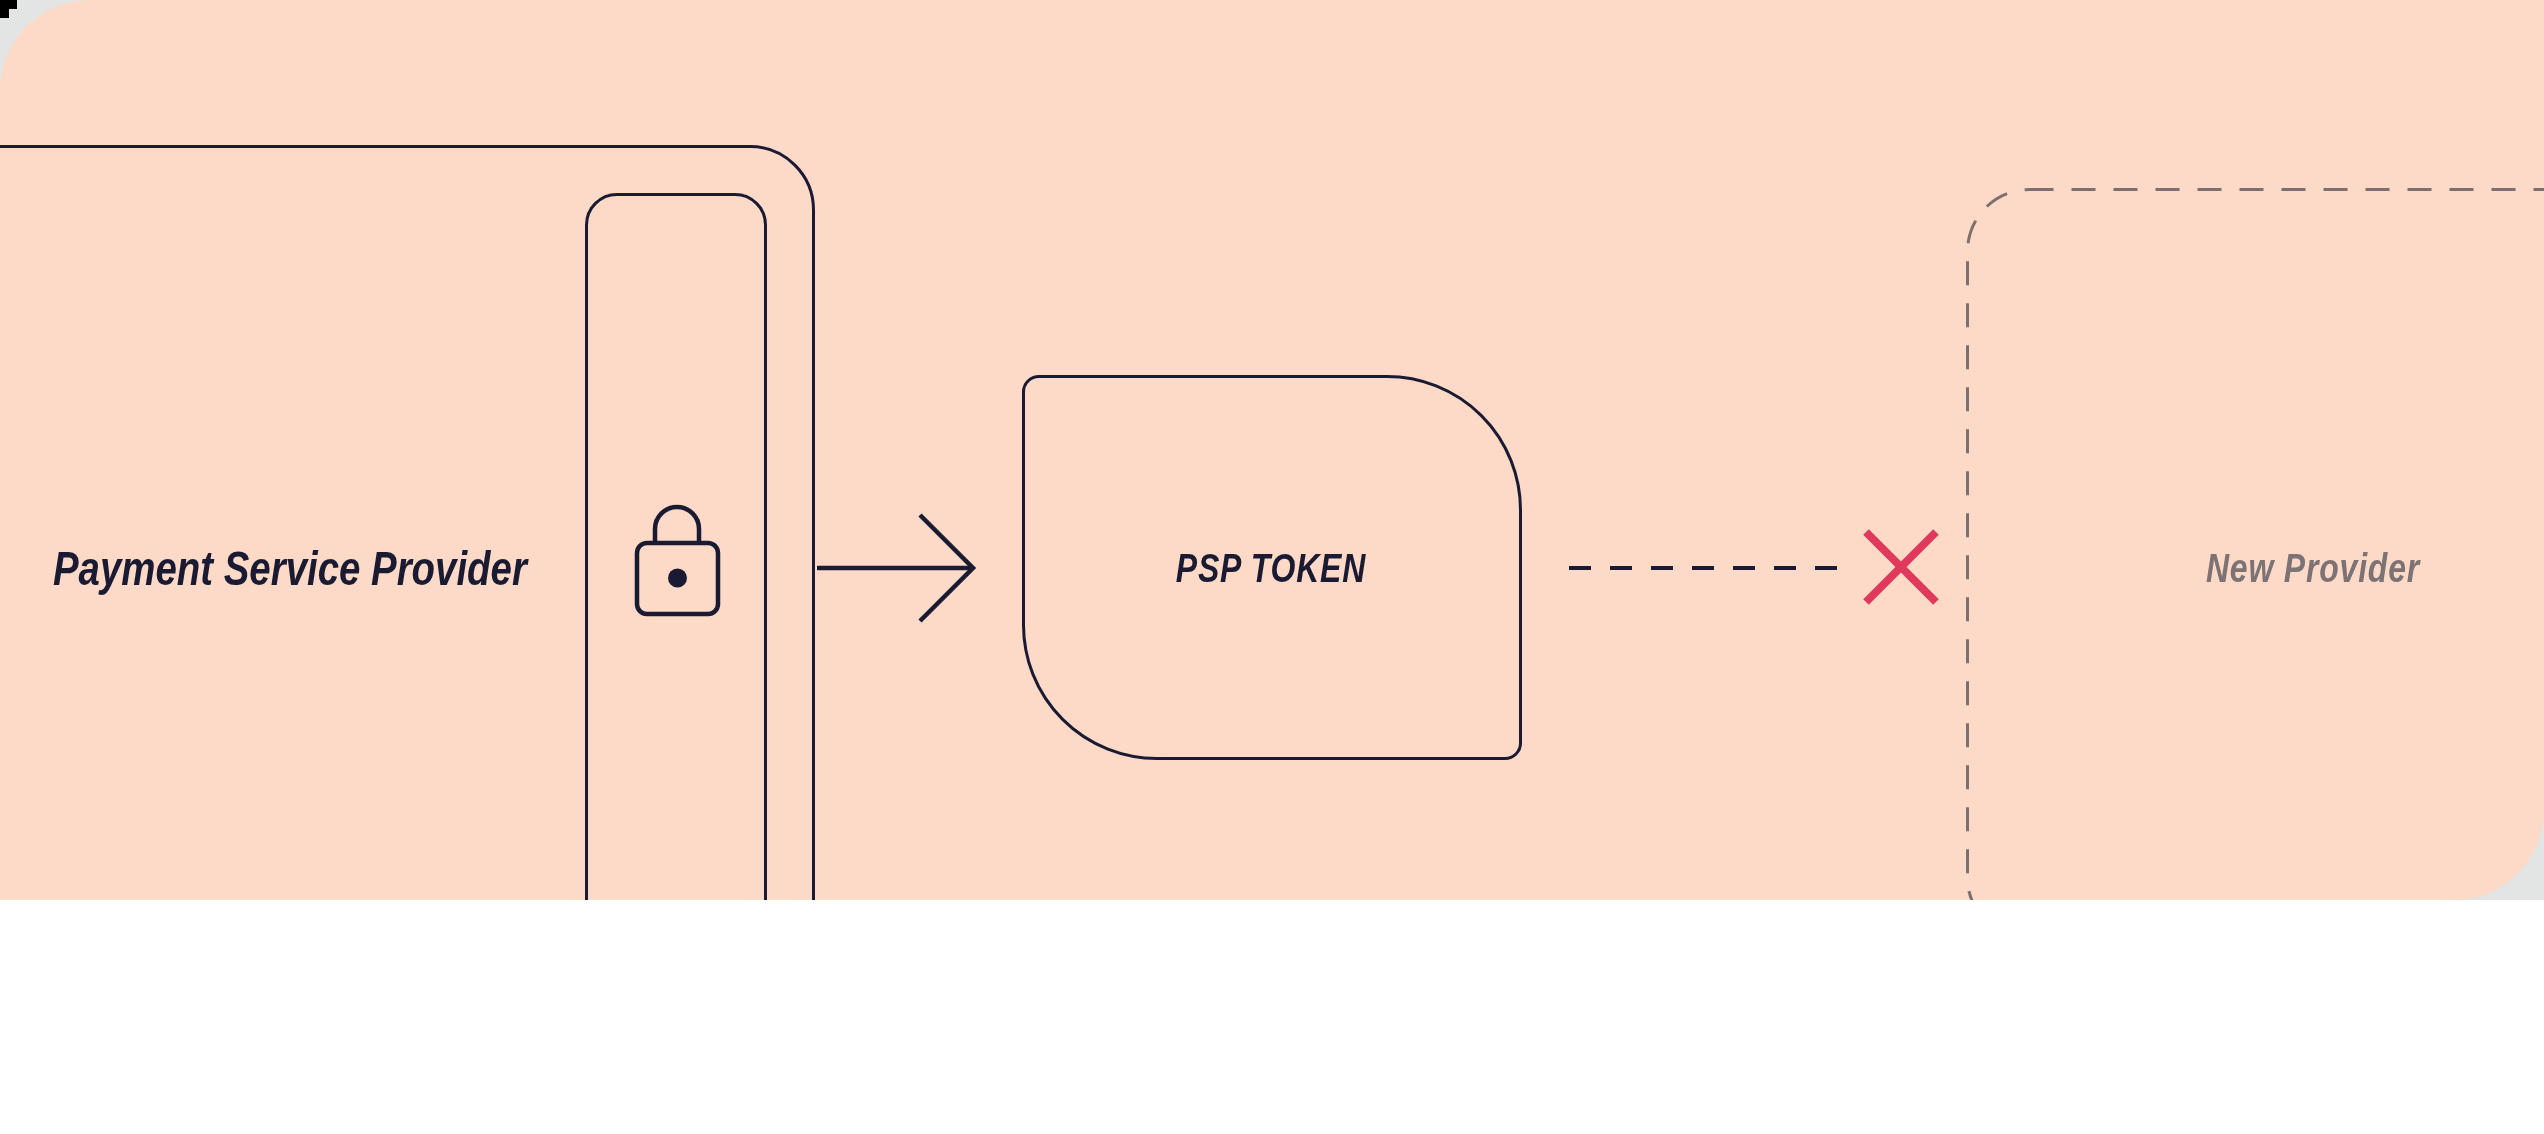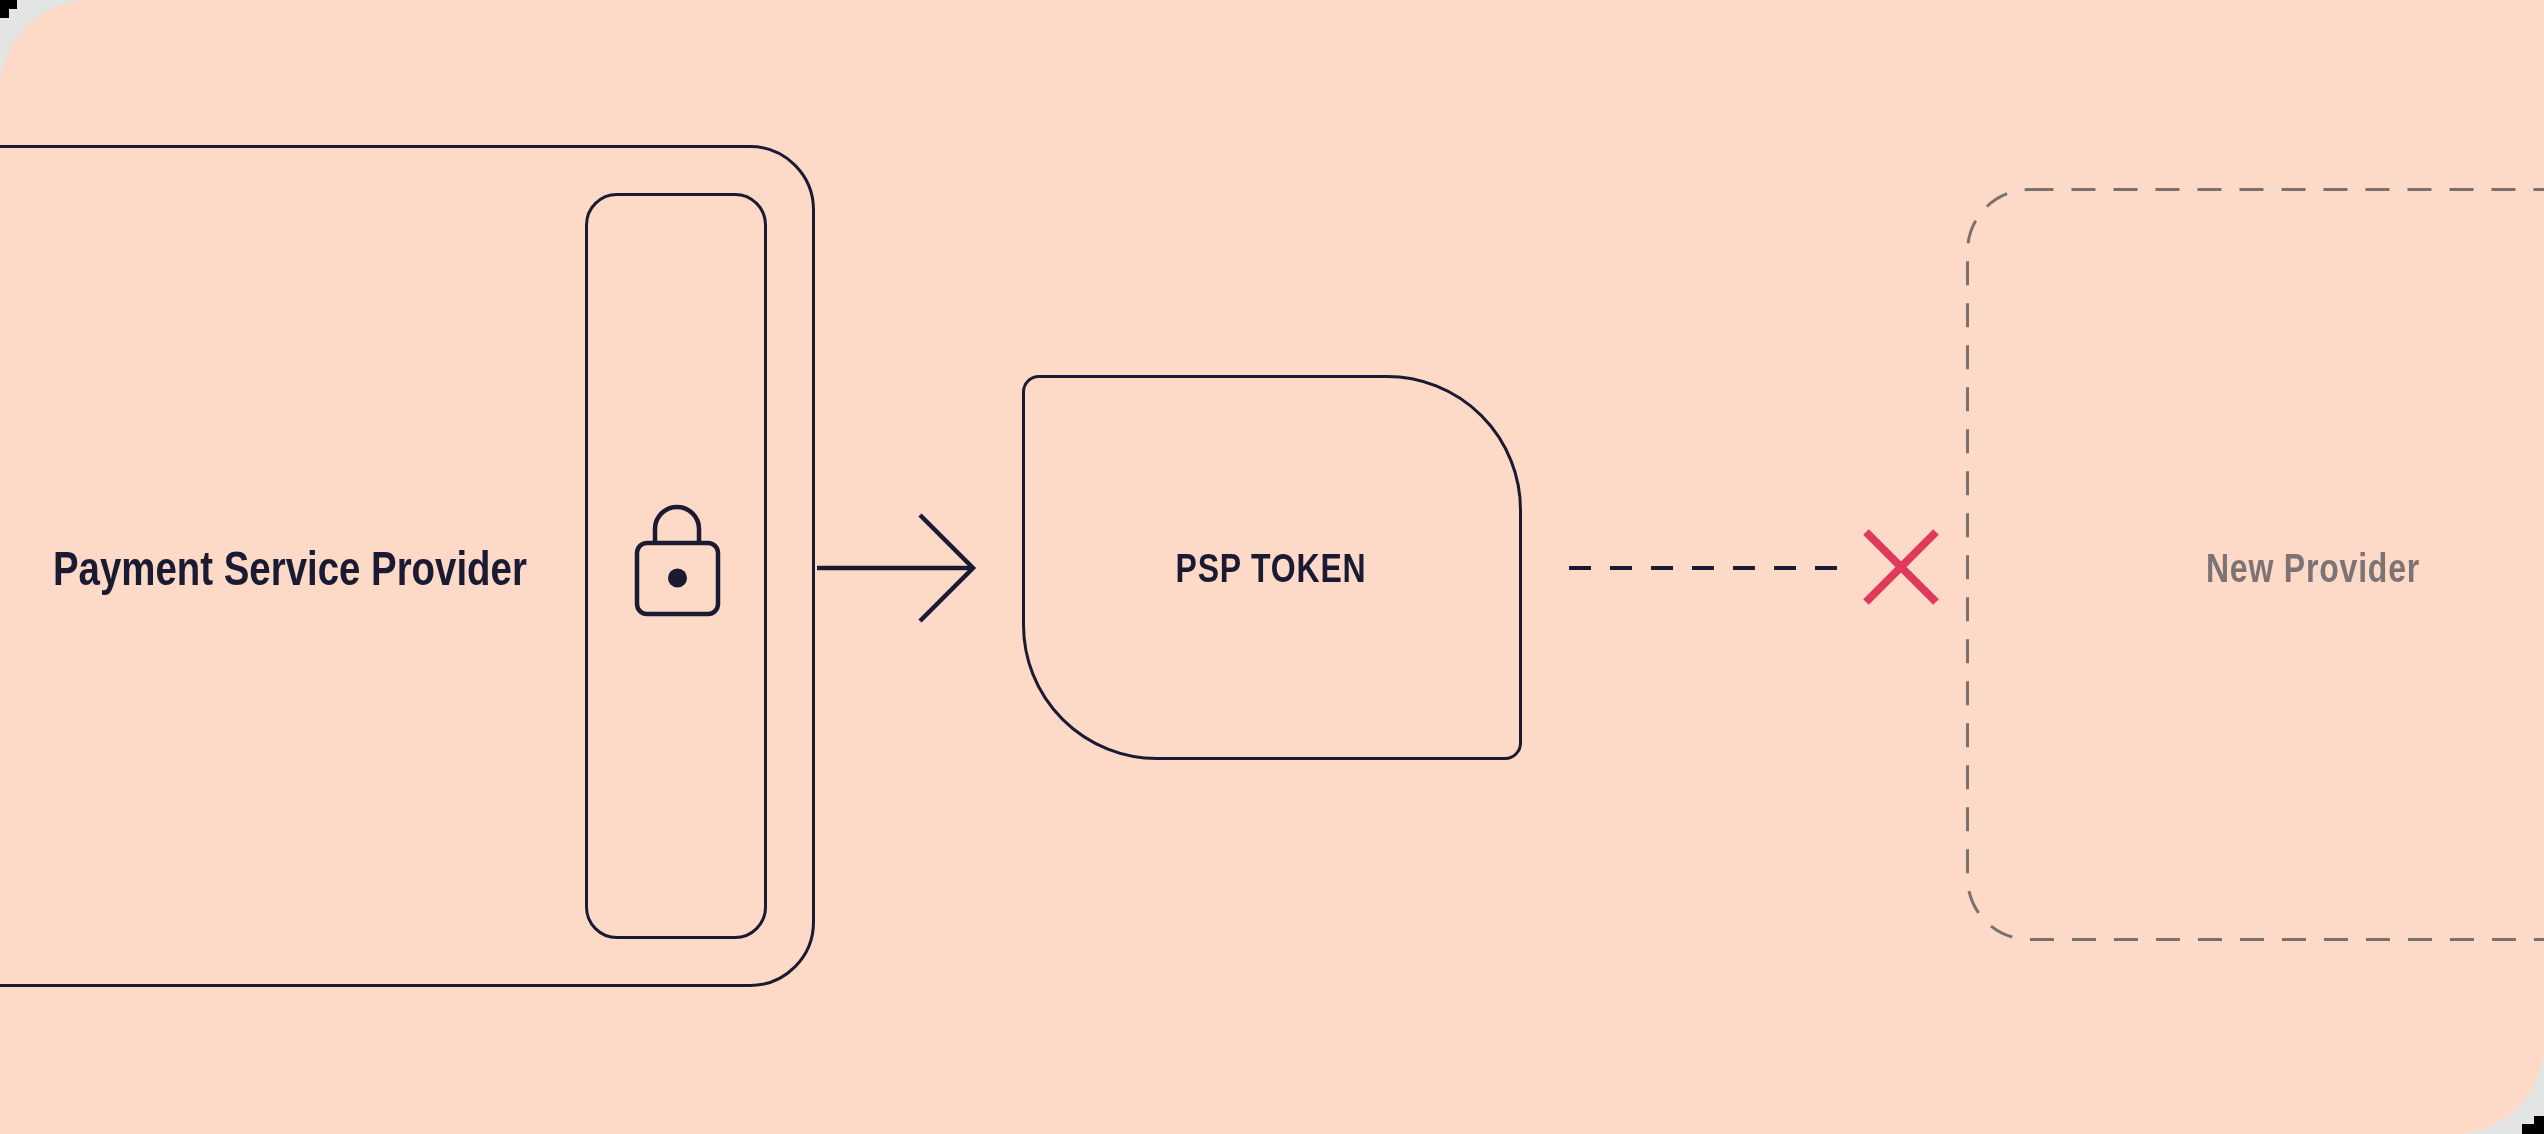--- a/index.html
+++ b/index.html
@@ -8,22 +8,22 @@
     --blocked:#e0395c;
     --muted_text:#7d7374;
     --muted_dash:#7b706e;
     --outside:#e2e5e3;
     --artifact:#000000;
   }
   *{margin:0;padding:0;box-sizing:border-box;}
   html,body{width:2544px;height:1134px;}
   body{font-family:"Liberation Sans","DejaVu Sans",sans-serif;}
   .stage{
-    position:relative;width:2544px;height:1134px;
-    background:var(--outside);overflow:hidden;
+    position:relative;width:2544px;height:900px;
+    background:var(--outside);overflow:hidden;font-style:italic;
   }
   .card{
     position:absolute;inset:0;background:var(--bg);
     border-radius:90px 0 90px 0;z-index:1;
   }
   .artifact{position:absolute;background:var(--artifact);z-index:3;}
   .a-tl-1{left:0;top:0;width:17px;height:9px;}
   .a-tl-2{left:0;top:9px;width:9px;height:9px;}
   .a-br-1{left:2522px;top:1124px;width:22px;height:10px;}
   .a-br-2{left:2534px;top:1116px;width:10px;height:18px;}

